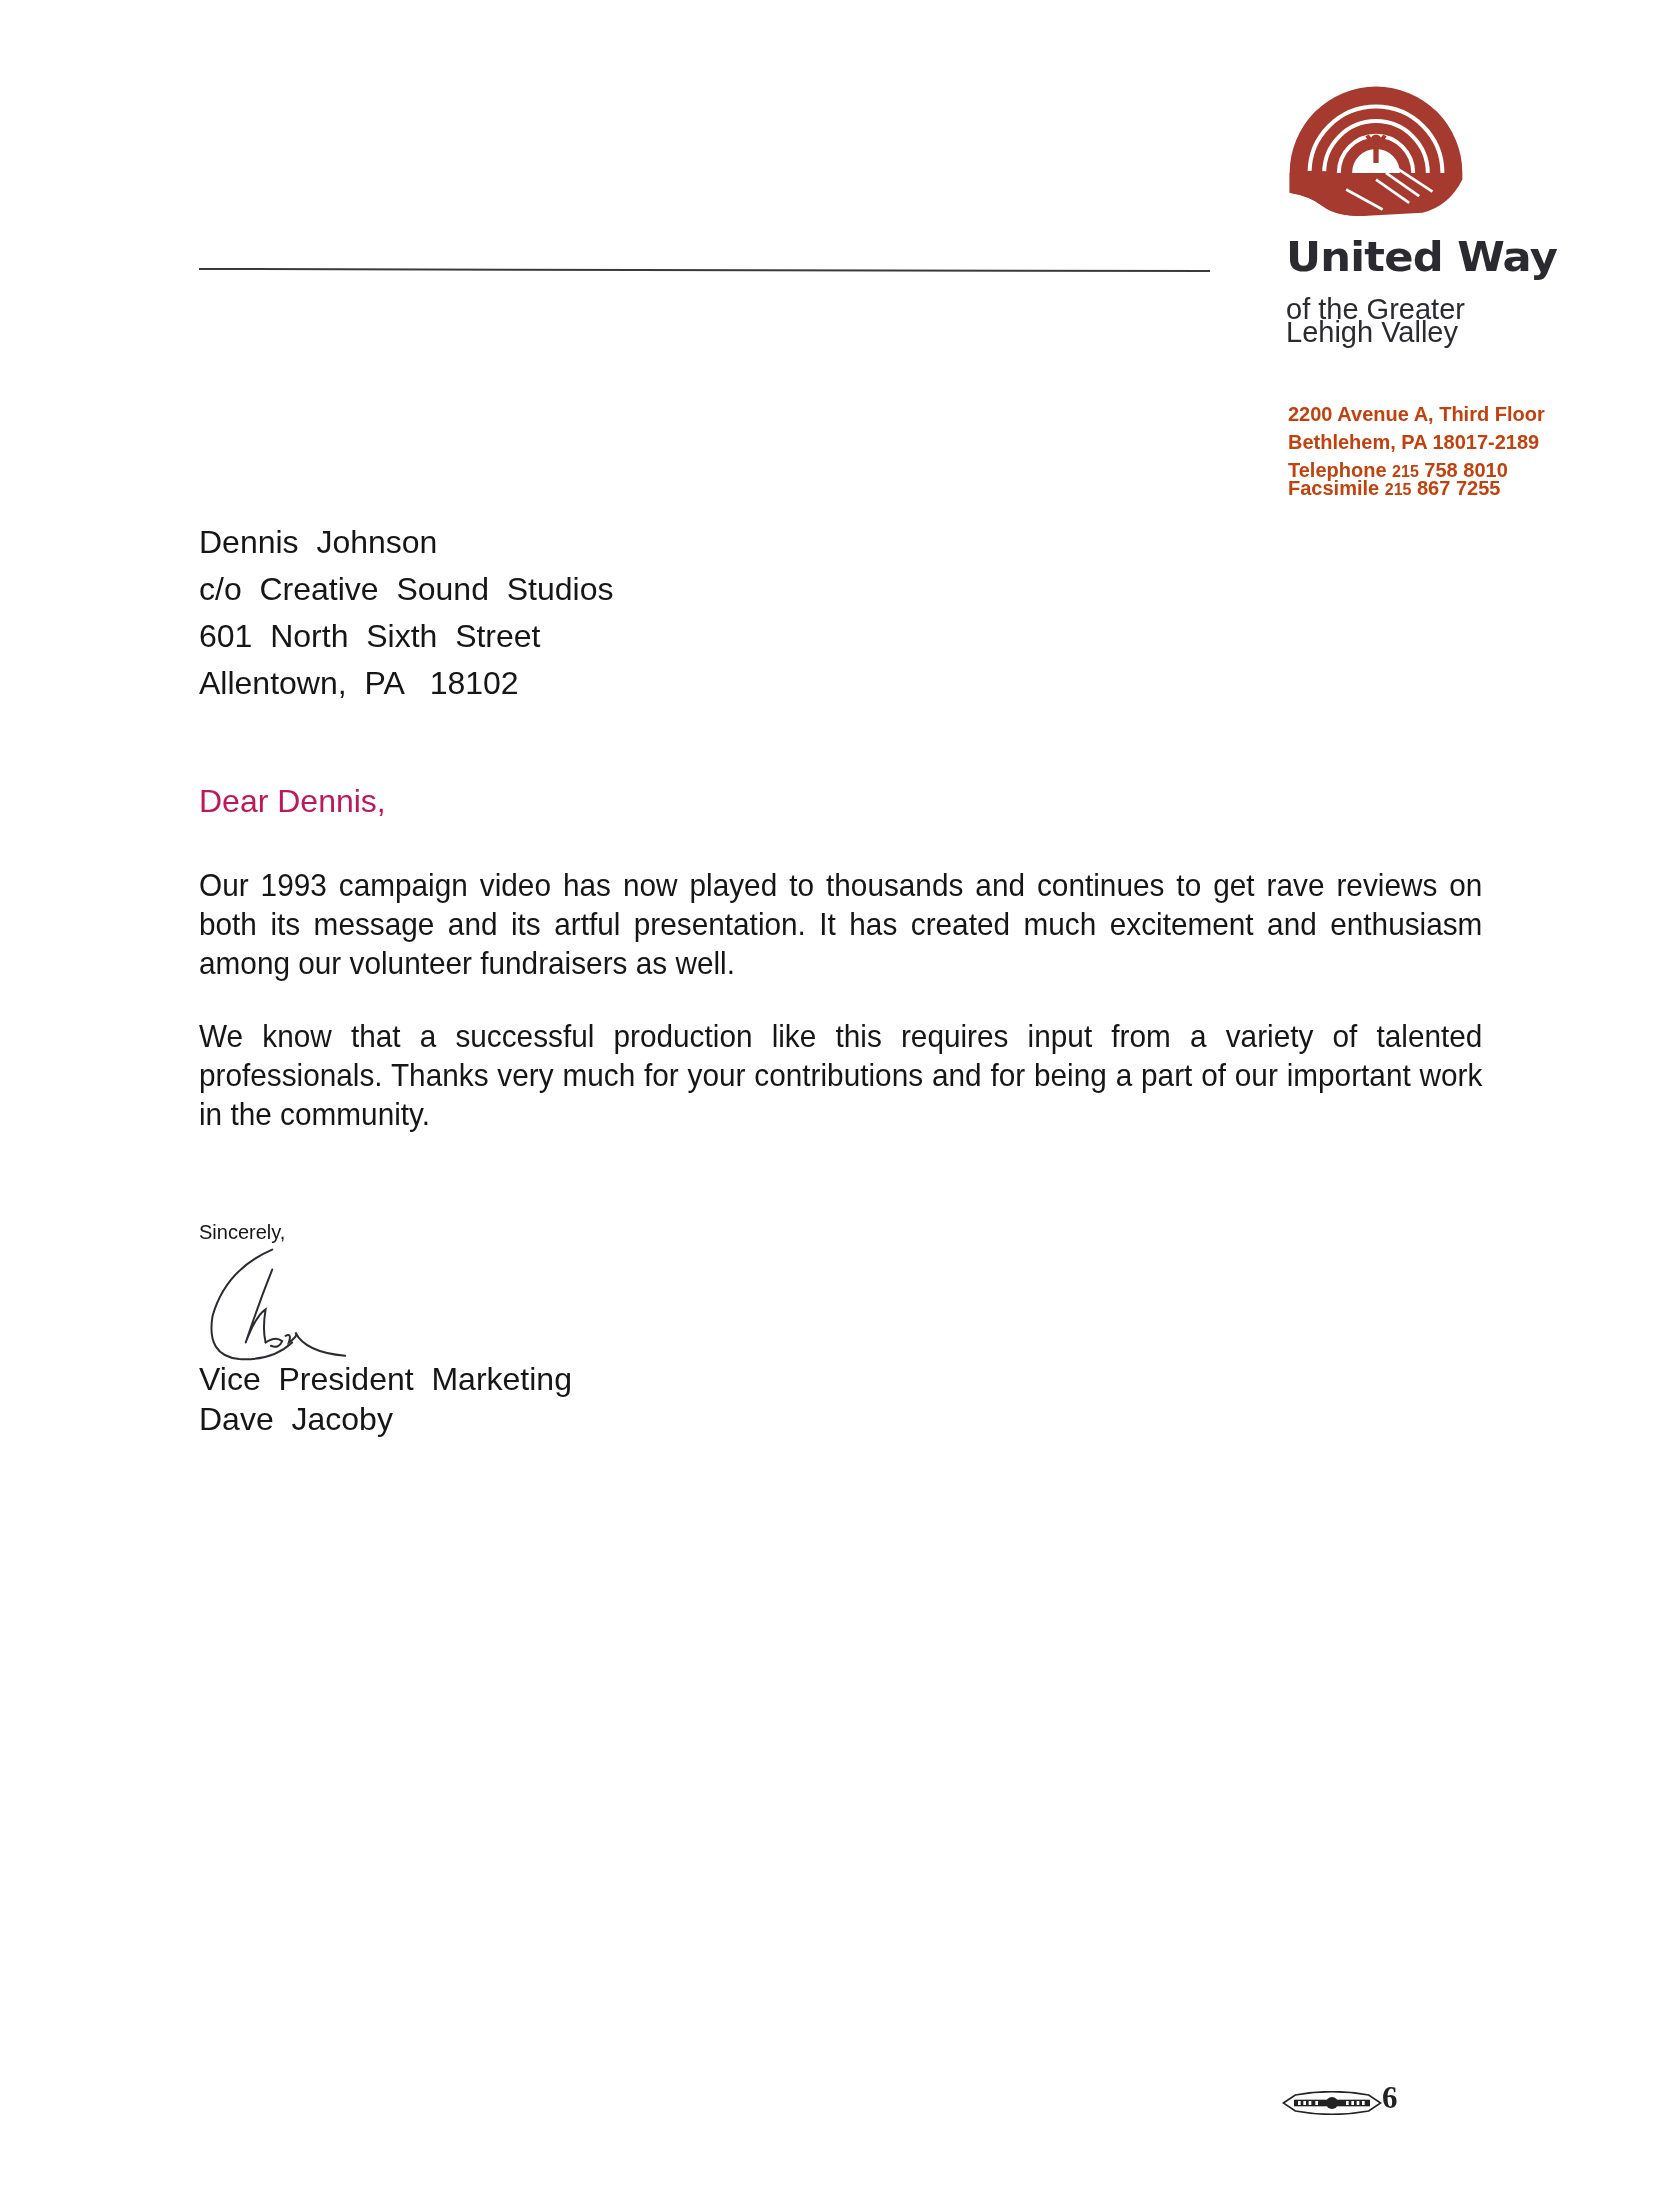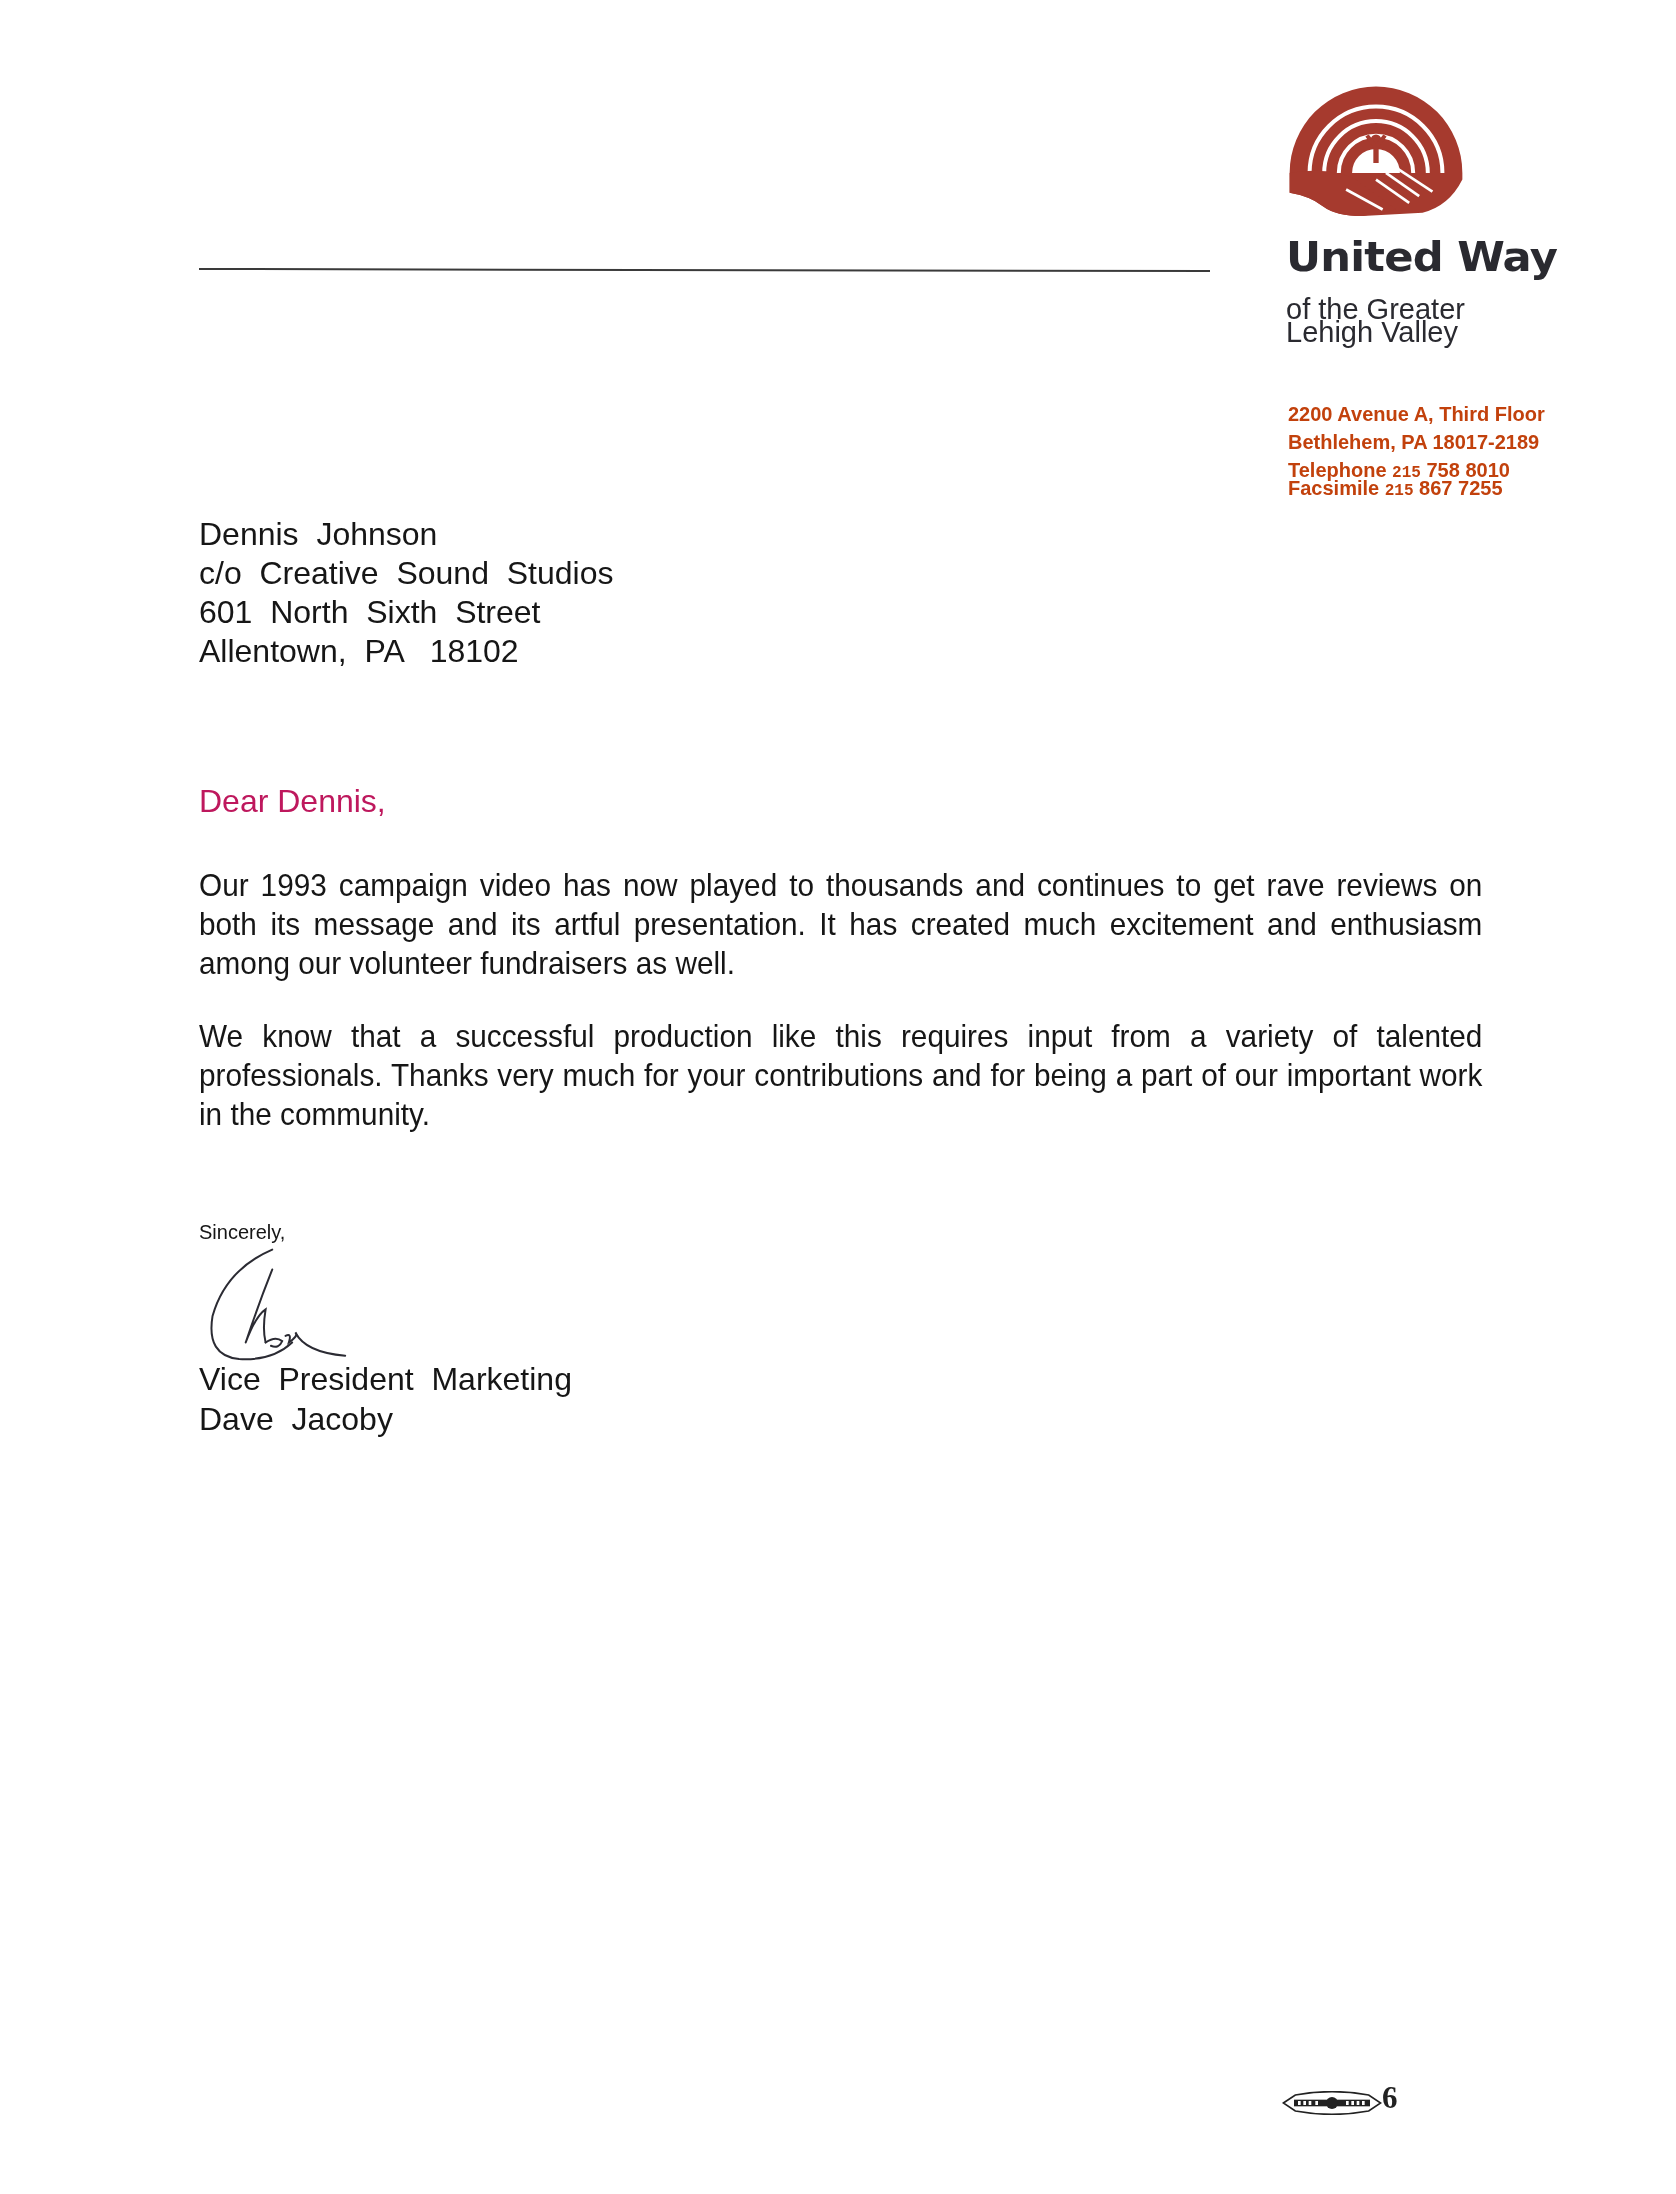--- a/index.html
+++ b/index.html
@@ -4,23 +4,23 @@
 <style>
   html, body { margin:0; padding:0; background:#ffffff; }
   body { width:1677px; height:2194px; position:relative; overflow:hidden;
          font-family:"Liberation Sans", sans-serif; color:#1a1a1a; }
   .abs { position:absolute; }
   .rule { left:199px; top:268px; width:1011px; height:2px; background:#3a3a3a; transform:rotate(0.12deg); transform-origin:left center; }
   .logo { left:1283px; top:73px; width:186px; height:160px; }
   .org-name { left:1286px; top:234px; font-size:40px; font-weight:900; letter-spacing:-0.7px; color:#2a2a30; font-family:"DejaVu Sans", sans-serif; transform:scaleX(1.08); transform-origin:left; }
   .org-sub { left:1286px; font-size:29px; color:#2a2a30; line-height:33px; }
   .contact { left:1288px; font-size:20px; font-weight:bold; color:#c2410c; line-height:28px; }
-  .contact .small { font-size:16px;font-family:Liberation Mono, monospace; }
+  .contact .small { font-size:16px; }
   .addr { left:199px; top:515px; font-size:32px; line-height:39px; color:#161616; }
-  .addr div { white-space:pre; }
+  .addr div { white-space:pre;margin-top:8px; }
   .salutation { left:199px; top:783px; font-size:32px; color:#be185d; }
   .para { left:199px; width:1283px; font-size:32px; line-height:39px; text-align:justify; text-align-last:left; color:#161616; transform:scaleX(0.93); transform-origin:left; }
   .para1 { top:866px; width:1380px; }
   .para2 { top:1017px; width:1380px; }
   .closing { left:199px; top:1201px; font-size:20px; color:#161616;margin-top:20px; }
   .signature { left:199px; top:1243px; width:173px; height:126px; }
   .signer { left:199px; top:1359px; font-size:32px; line-height:40px; color:#161616; }
   .signer div { white-space:pre; }
   .union { left:1282px; top:2091px; width:100px; height:24px; }
   .pagenum { left:1382px; top:2080px; font-size:31px; font-weight:bold; font-family:"Liberation Serif", serif; color:#222; }

